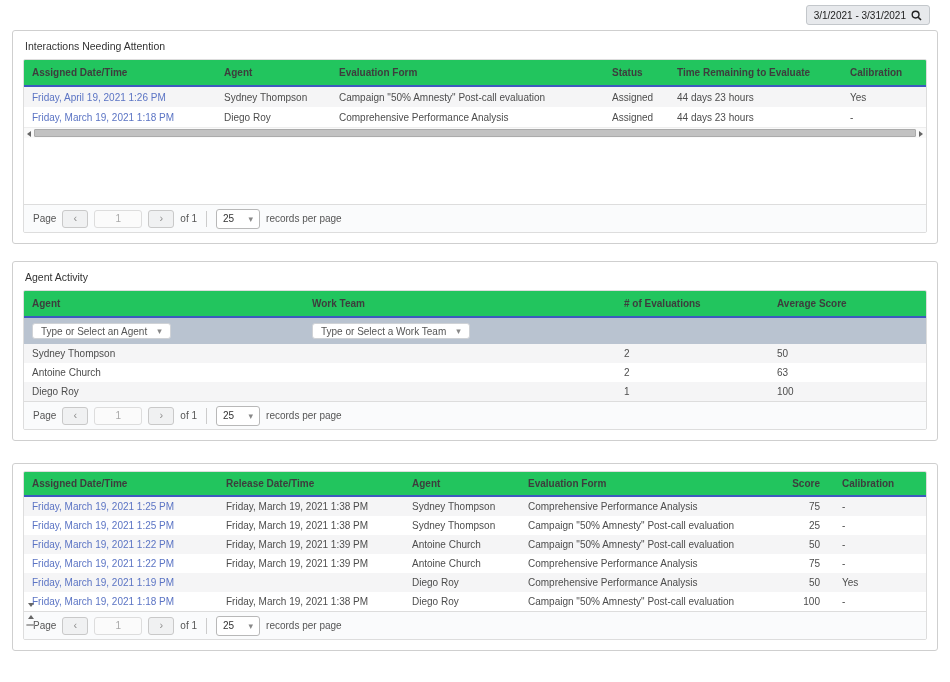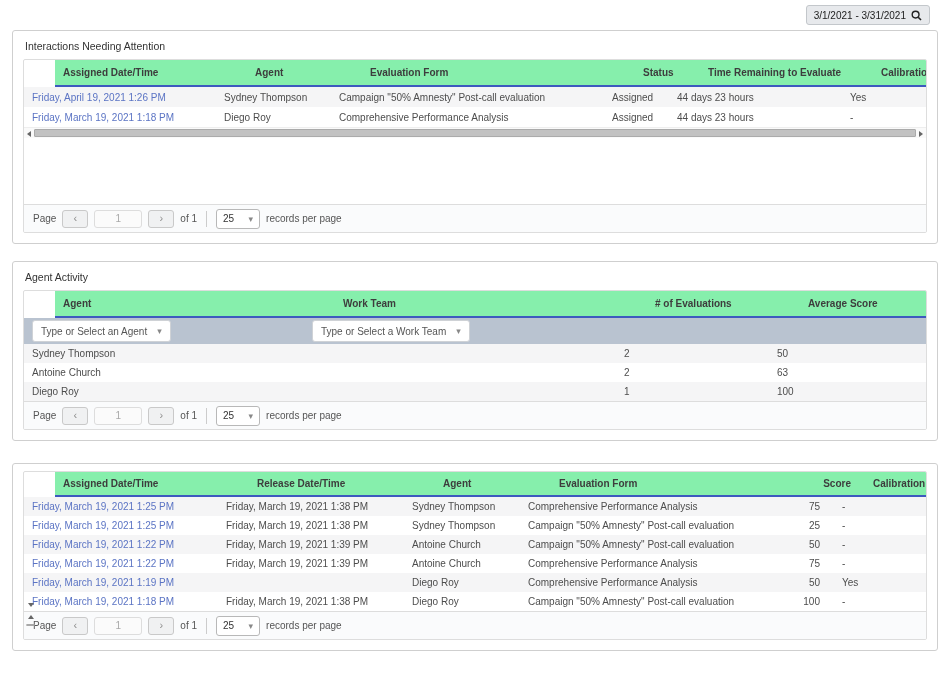--- a/index.html
+++ b/index.html
@@ -20,21 +20,21 @@
   
   .panel {
     margin:0 12px; background:#fff; border:1px solid #cfcfcf; border-radius:3px;
     padding:7px 10px 10px;
   }
   .panel-title { font-size:10.5px; color:#333; padding:2px 2px 7px; }
   .tablebox { border:1px solid #ddd; border-radius:2px; background:#fff; overflow:hidden; }
   
   .t-head {
     display:grid; align-items:center; height:27px;
-    border-bottom:2px solid #3d5abe; background:#86efac;margin-left:31px;
+    border-bottom:2px solid #3d5abe; background:#22c55e;
   }
   .t-head .th { font-weight:700; color:#3d3d3d; font-size:10px; padding:0 8px; white-space:nowrap; overflow:hidden; }
   
   .trow { display:grid; align-items:center; height:20px; background:#fff; }
   .trow.stripe { background:#f5f5f6; }
   .trow .td { padding:0 8px; font-size:10px; color:#4d4d4d; white-space:nowrap; overflow:hidden; }
   .trow .td.link { color:#5b74c4; cursor:pointer; }
   .trow .td.num { text-align:right; }
   .rows-19 .trow { height:19px; }
   
@@ -72,21 +72,21 @@
     min-width:44px; height:20px; display:flex; align-items:center; justify-content:space-between;
     gap:8px; padding:0 6px; background:#fff; border:1px solid #b8b8b8; border-radius:3px;
     color:#333; cursor:pointer;
   }
   .pg-select .caret, .dd .caret { color:#888; font-size:9px; }
   
   .filter-row { display:grid; align-items:center; height:26px; background:#b9c3d0; }
   .filter-cell { padding:0 8px; }
   .dd {
     display:inline-flex; align-items:center; justify-content:space-between; gap:10px;
-    height:22px; padding:0 8px; background:#fff; border:1px solid #cfd2d6; border-radius:3px;
+    height:16px; padding:0 8px; background:#fff; border:1px solid #cfd2d6; border-radius:3px;
     font-size:10px; color:#555; cursor:pointer; white-space:nowrap;
   }
   
   .vbody { display:flex;flex-direction:column; }
   .vbody .rows { flex:1; min-width:0; }
   .vscroll { position:relative; width:12px; background:#f6f6f6; border-left:1px solid #e3e3e3; }
   .varr { position:absolute; left:3px; width:0; height:0; cursor:pointer; }
   .varr-up   { top:4px;    border-left:3px solid transparent; border-right:3px solid transparent; border-bottom:4px solid #666; }
   .varr-down { bottom:4px; border-left:3px solid transparent; border-right:3px solid transparent; border-top:4px solid #666; }
   .vthumb { position:absolute; left:1px; right:1px; top:13px; height:55%;

